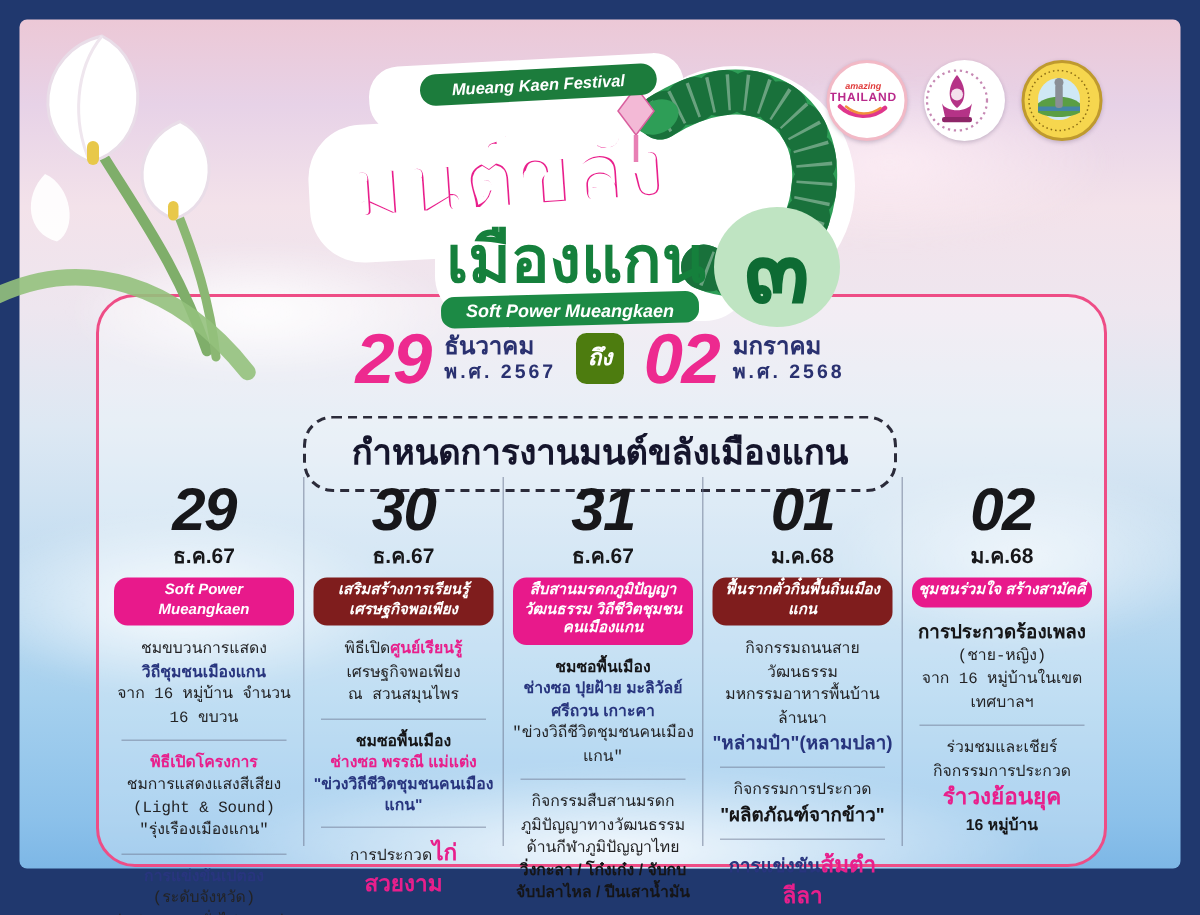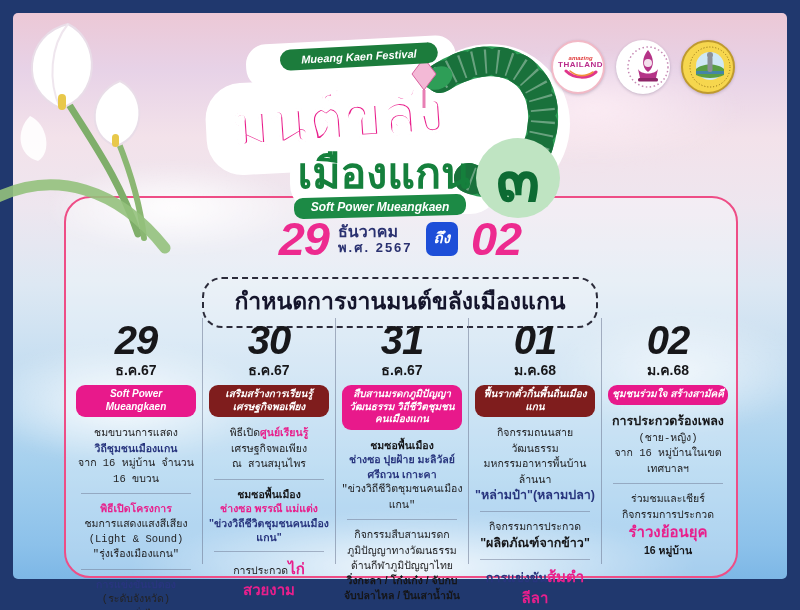--- a/index.html
+++ b/index.html
@@ -15,33 +15,33 @@
   .c4{left:120px;top:500px;width:560px;height:110px;background:radial-gradient(ellipse at center,rgba(255,255,255,.9),rgba(255,255,255,0) 72%);}
   .c5{left:540px;top:300px;width:260px;height:120px;background:radial-gradient(ellipse at center,rgba(255,255,255,.6),rgba(255,255,255,0) 70%);}
   
   .panel{position:absolute;left:64px;top:196px;width:674px;height:382px;border:2px solid #ee4d86;border-radius:26px;background:rgba(255,255,255,.30);}
   
   .lilies{position:absolute;left:0;top:6px;width:215px;height:250px;}
   
   .logo{position:absolute;left:188px;top:26px;width:384px;height:204px;}
   
   .partner-logos{position:absolute;left:551px;top:40px;display:flex;gap:11px;}
-  .plogo{width:54px;height:54px;border-radius:50%;background:#fff;box-shadow:0 1px 3px rgba(60,40,80,.25);position:relative;overflow:hidden;display:flex;align-items:center;justify-content:flex-end;}
+  .plogo{width:54px;height:54px;border-radius:50%;background:#fff;box-shadow:0 1px 3px rgba(60,40,80,.25);position:relative;overflow:hidden;display:flex;align-items:center;justify-content:flex-start;}
   .plogo.amazing{border:2px solid #f2b9c6;}
   .plogo .amz{display:flex;flex-direction:column;align-items:center;line-height:1;}
   .plogo .amz .a1{font-size:6px;font-style:italic;color:#e03a3a;font-weight:700;}
   .plogo .amz .a2{font-size:8px;font-weight:800;color:#b92a8b;letter-spacing:.5px;}
   .plogo.muni{background:#f6d64e;border:2px solid #bf9a2e;}
   
   .date-row{position:absolute;left:0;top:218px;width:800px;display:flex;justify-content:center;align-items:center;gap:9px;}
   .big-day{font-size:47px;font-weight:900;font-style:italic;color:#ed2a8f;line-height:.9;letter-spacing:-1px;}
   .date-stack{display:flex;flex-direction:column;justify-content:center;line-height:1.1;}
   .date-month{font-size:16px;font-weight:800;color:#2a3170;}
   .date-year{font-size:13px;font-weight:800;color:#2a3170;letter-spacing:2px;}
-  .to-badge{background:#1d4ed8;color:#fff;font-weight:800;font-style:italic;font-size:15px;padding:4px 8px 6px;border-radius:7px;margin:0 4px;}
+  .to-badge{background:#4d7c0f;color:#fff;font-weight:800;font-style:italic;font-size:15px;padding:4px 8px 6px;border-radius:7px;margin:0 4px;}
   
   .title-box{position:absolute;left:0;top:277px;width:800px;display:flex;justify-content:center;}
   .title-box .inner{border:2px dashed #2b2b3a;border-radius:20px;padding:4px 30px 7px;font-size:23px;font-weight:800;color:#15152c;background:rgba(255,255,255,.15);}
   
   .columns{position:absolute;left:70px;top:318px;width:664px;height:246px;display:flex;}
   .col{flex:1;padding:0 5px;text-align:center;border-right:1px solid rgba(110,120,145,.55);display:flex;flex-direction:column;}
   .col:last-child{border-right:none;}
   .day-num{font-size:40px;font-weight:900;font-style:italic;color:#17171a;line-height:1;margin-top:2px;letter-spacing:-1px;}
   .day-month{font-size:14px;font-weight:900;color:#17171a;line-height:1.15;margin-top:2px;}
   .badge{margin:7px 1px 0;border-radius:9px;padding:3px 4px 4px;color:#fff;font-weight:800;font-style:italic;font-size:10px;line-height:1.25;}
@@ -158,20 +158,24 @@
   </div>
 
   <div class="date-row">
     <span class="big-day">29</span>
     <span class="date-stack">
       <span class="date-month">ธันวาคม</span>
       <span class="date-year">พ.ศ. 2567</span>
     </span>
     <span class="to-badge">ถึง</span>
     <span class="big-day">02</span>
+    <span class="date-stack">
+      <span class="date-month">มกราคม</span>
+      <span class="date-year">พ.ศ. 2568</span>
+    </span>
   </div>
 
   <div class="title-box">
     <div class="inner">กำหนดการงานมนต์ขลังเมืองแกน</div>
   </div>
 
   <div class="columns" id="columns">
       <div class="col">
         <div class="day-num">29</div>
         <div class="day-month">ธ.ค.67</div>

